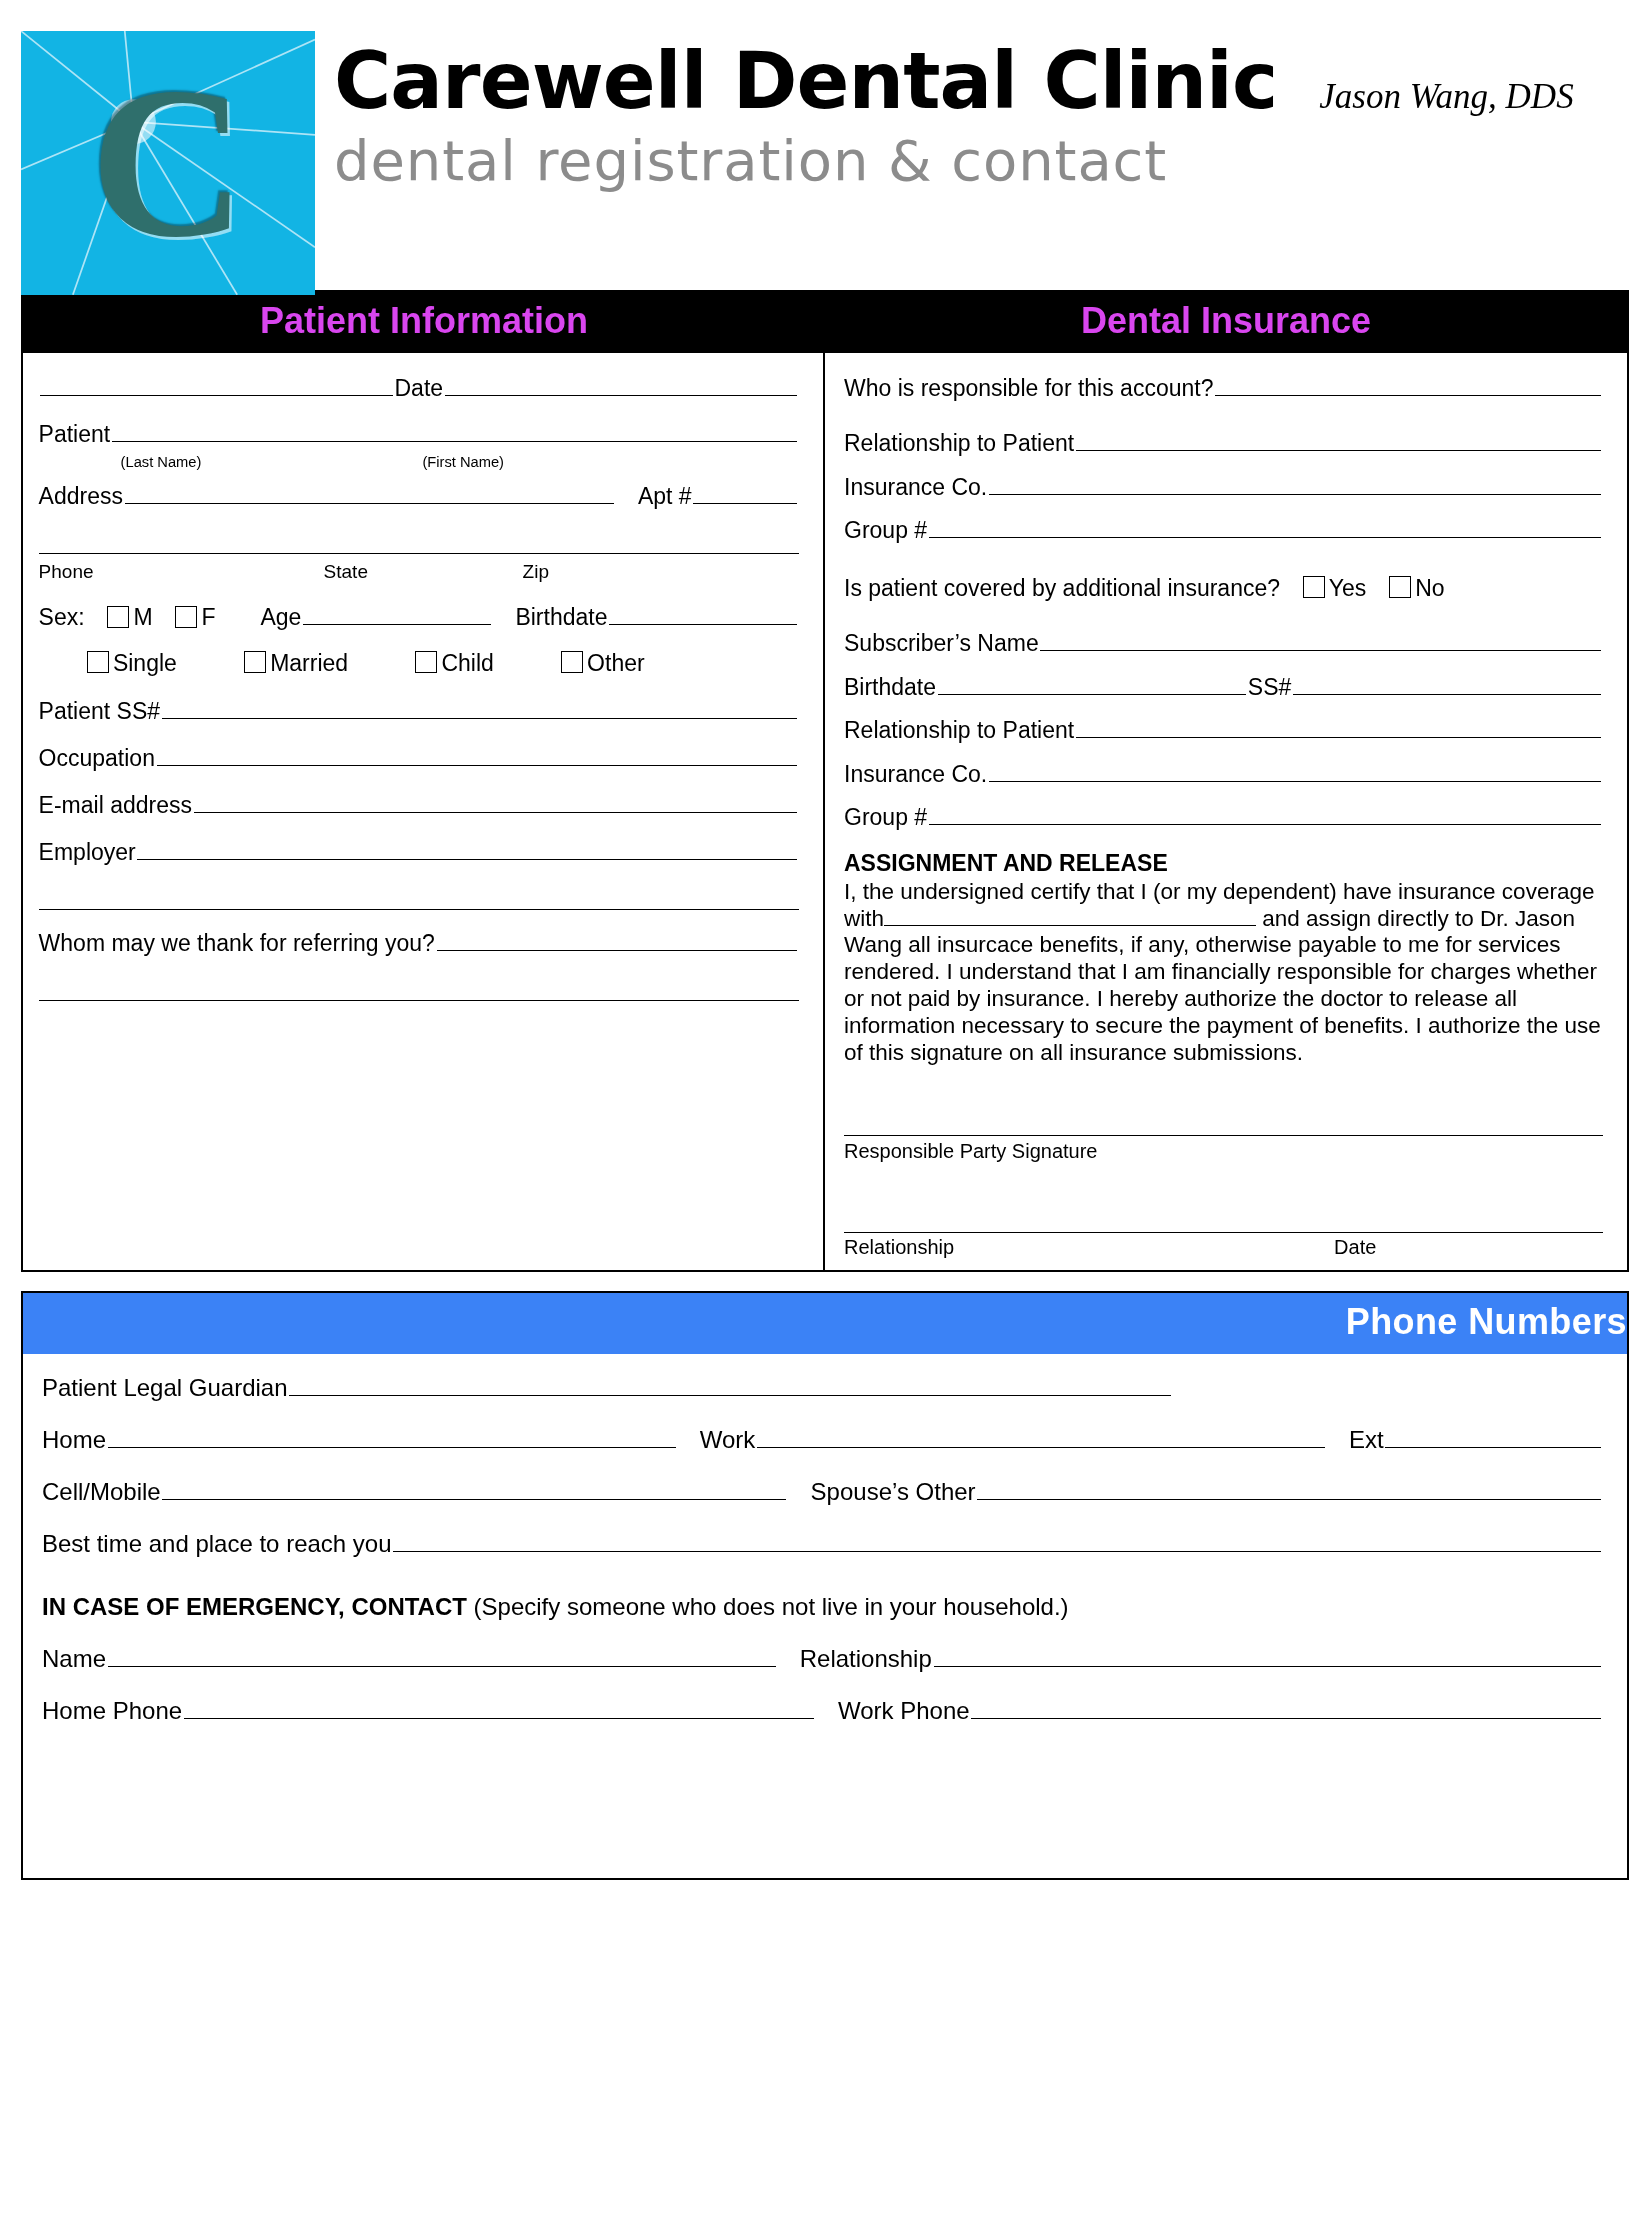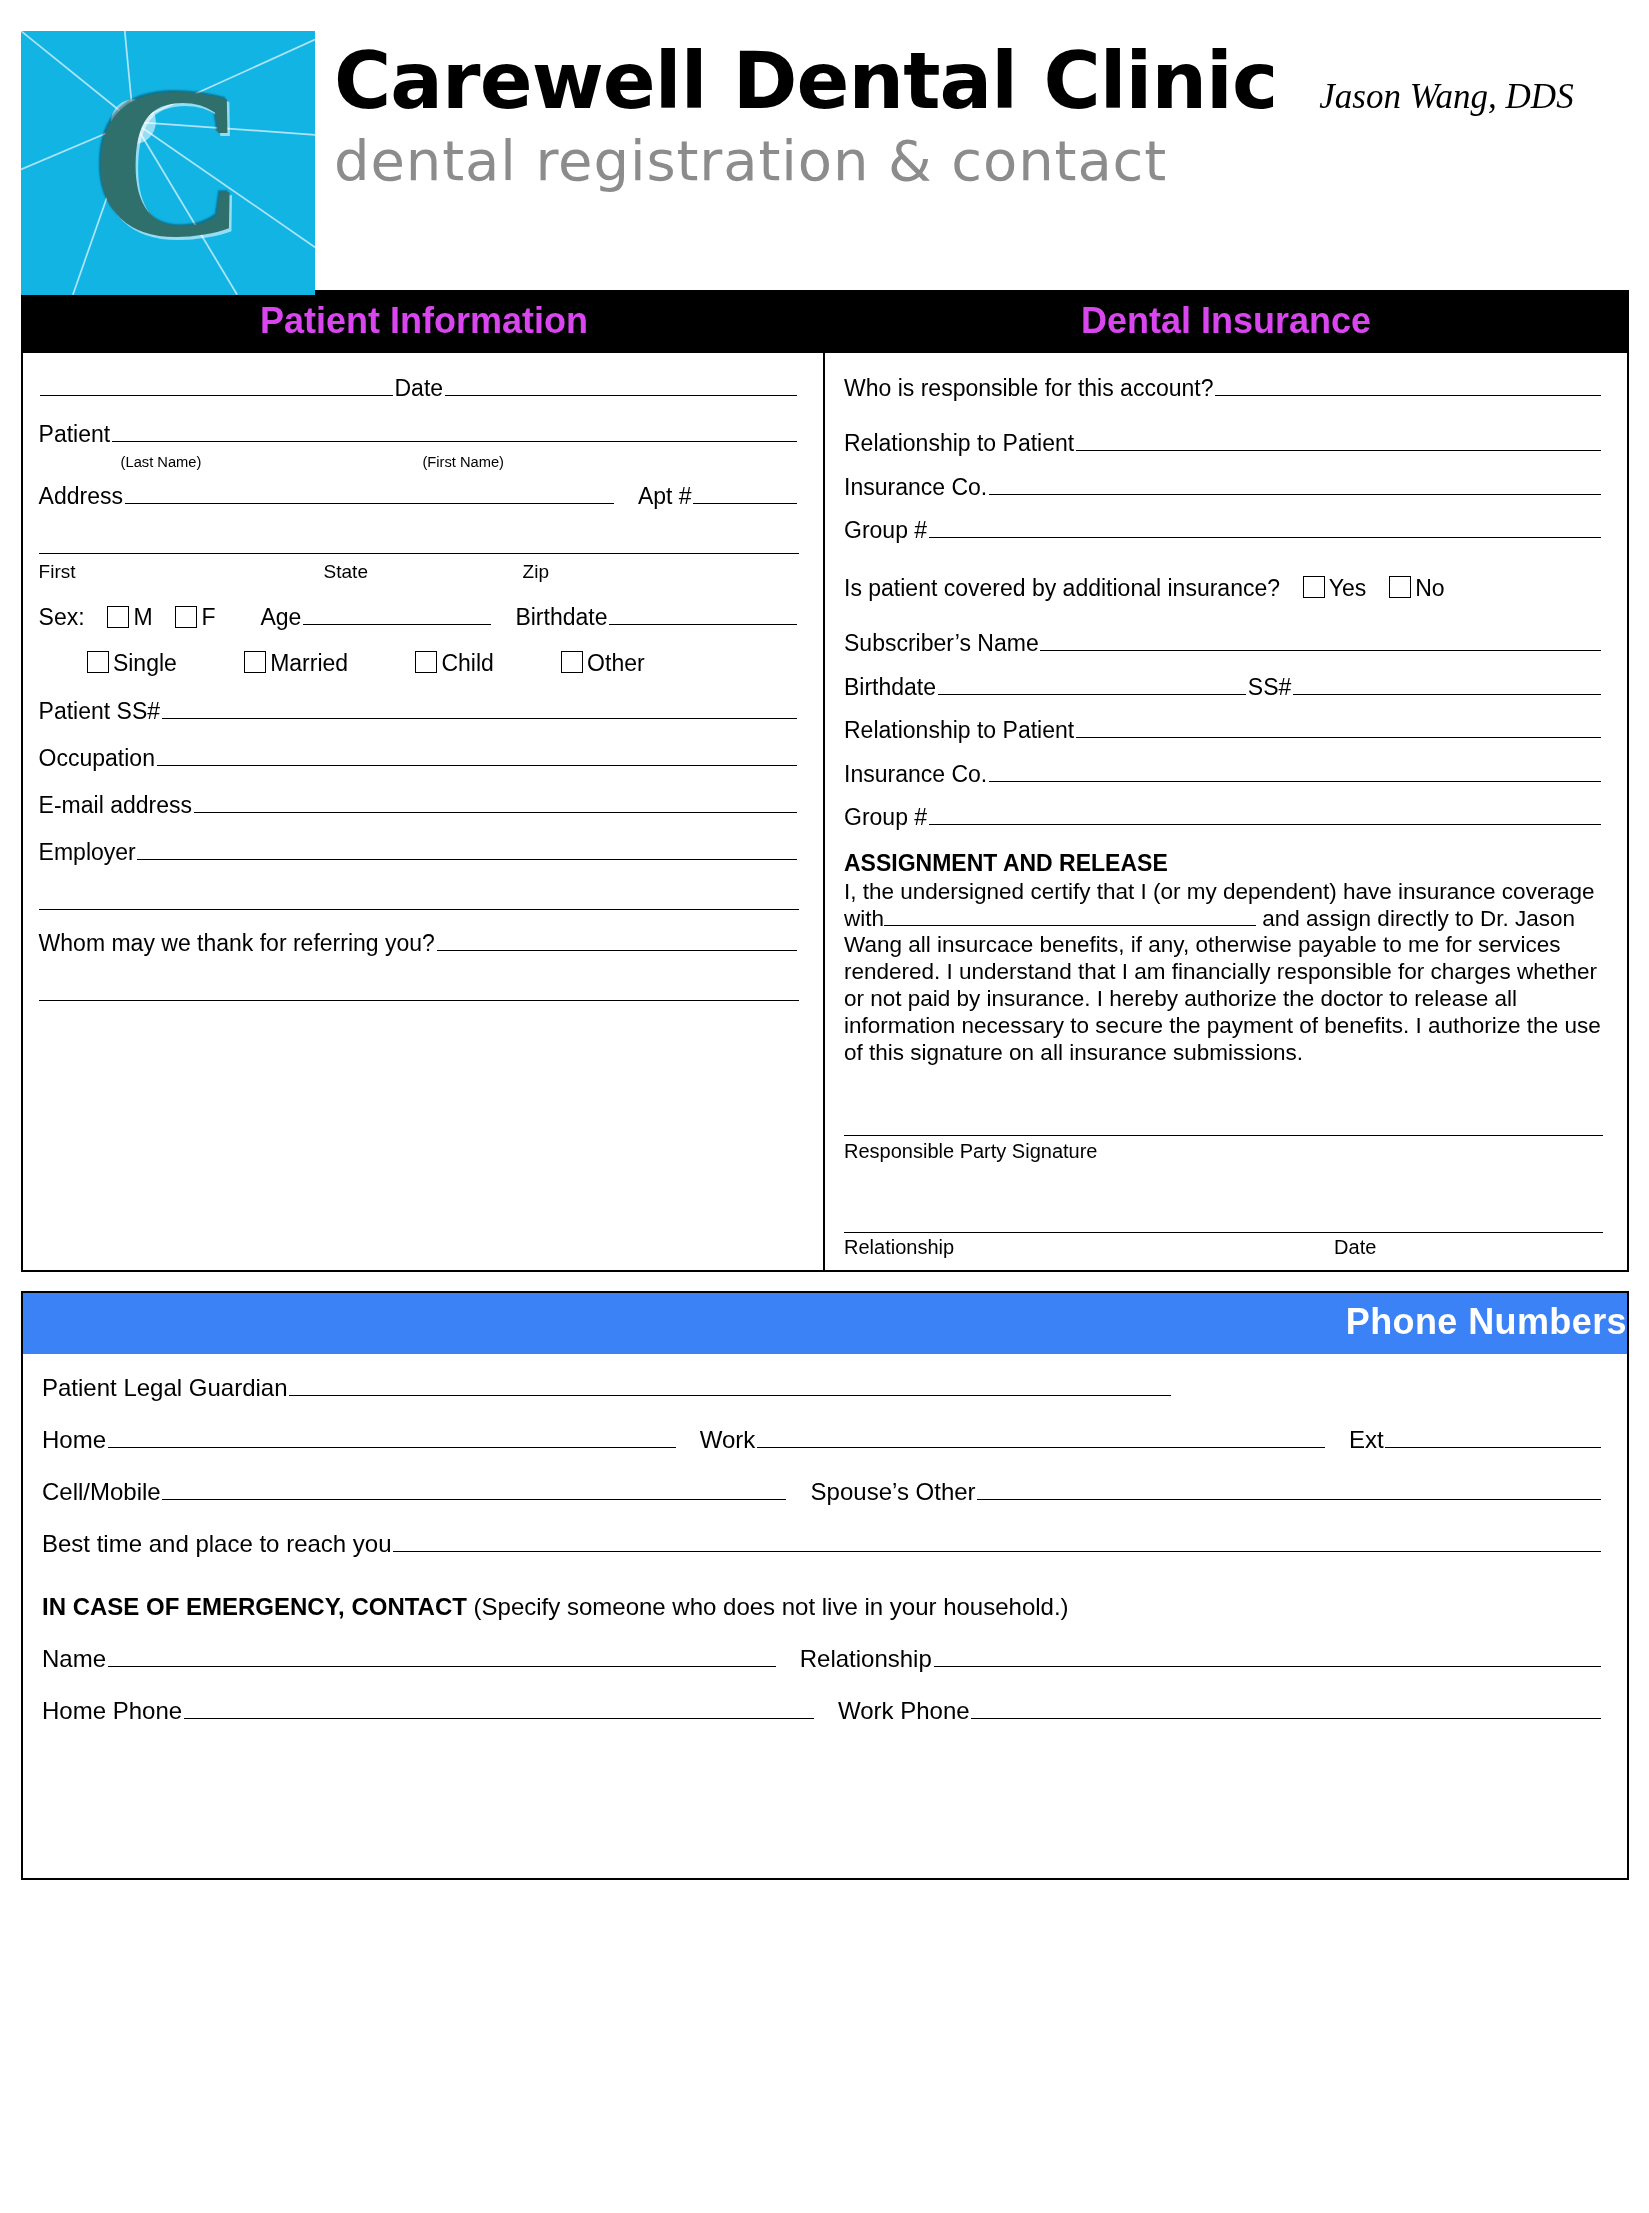--- a/index.html
+++ b/index.html
@@ -316,21 +316,21 @@
         <div class="line">
           <span class="lbl">Address</span>
           <span class="fill"></span>
           <span class="gap"></span>
           <span class="lbl">Apt #</span>
           <span class="fill short"></span>
         </div>
 
         <div class="blank-line"></div>
         <div class="citystate">
-          <span class="c1">First</span>
+          <span class="c1">Phone</span>
           <span class="c2">State</span>
           <span class="c3">Zip</span>
         </div>
 
         <div class="line">
           <span class="lbl">Sex:</span>
           <span class="gap"></span>
           <span class="lbl"><span class="chk"></span><span>M</span></span>
           <span class="gap"></span>
           <span class="lbl"><span class="chk"></span><span>F</span></span>

